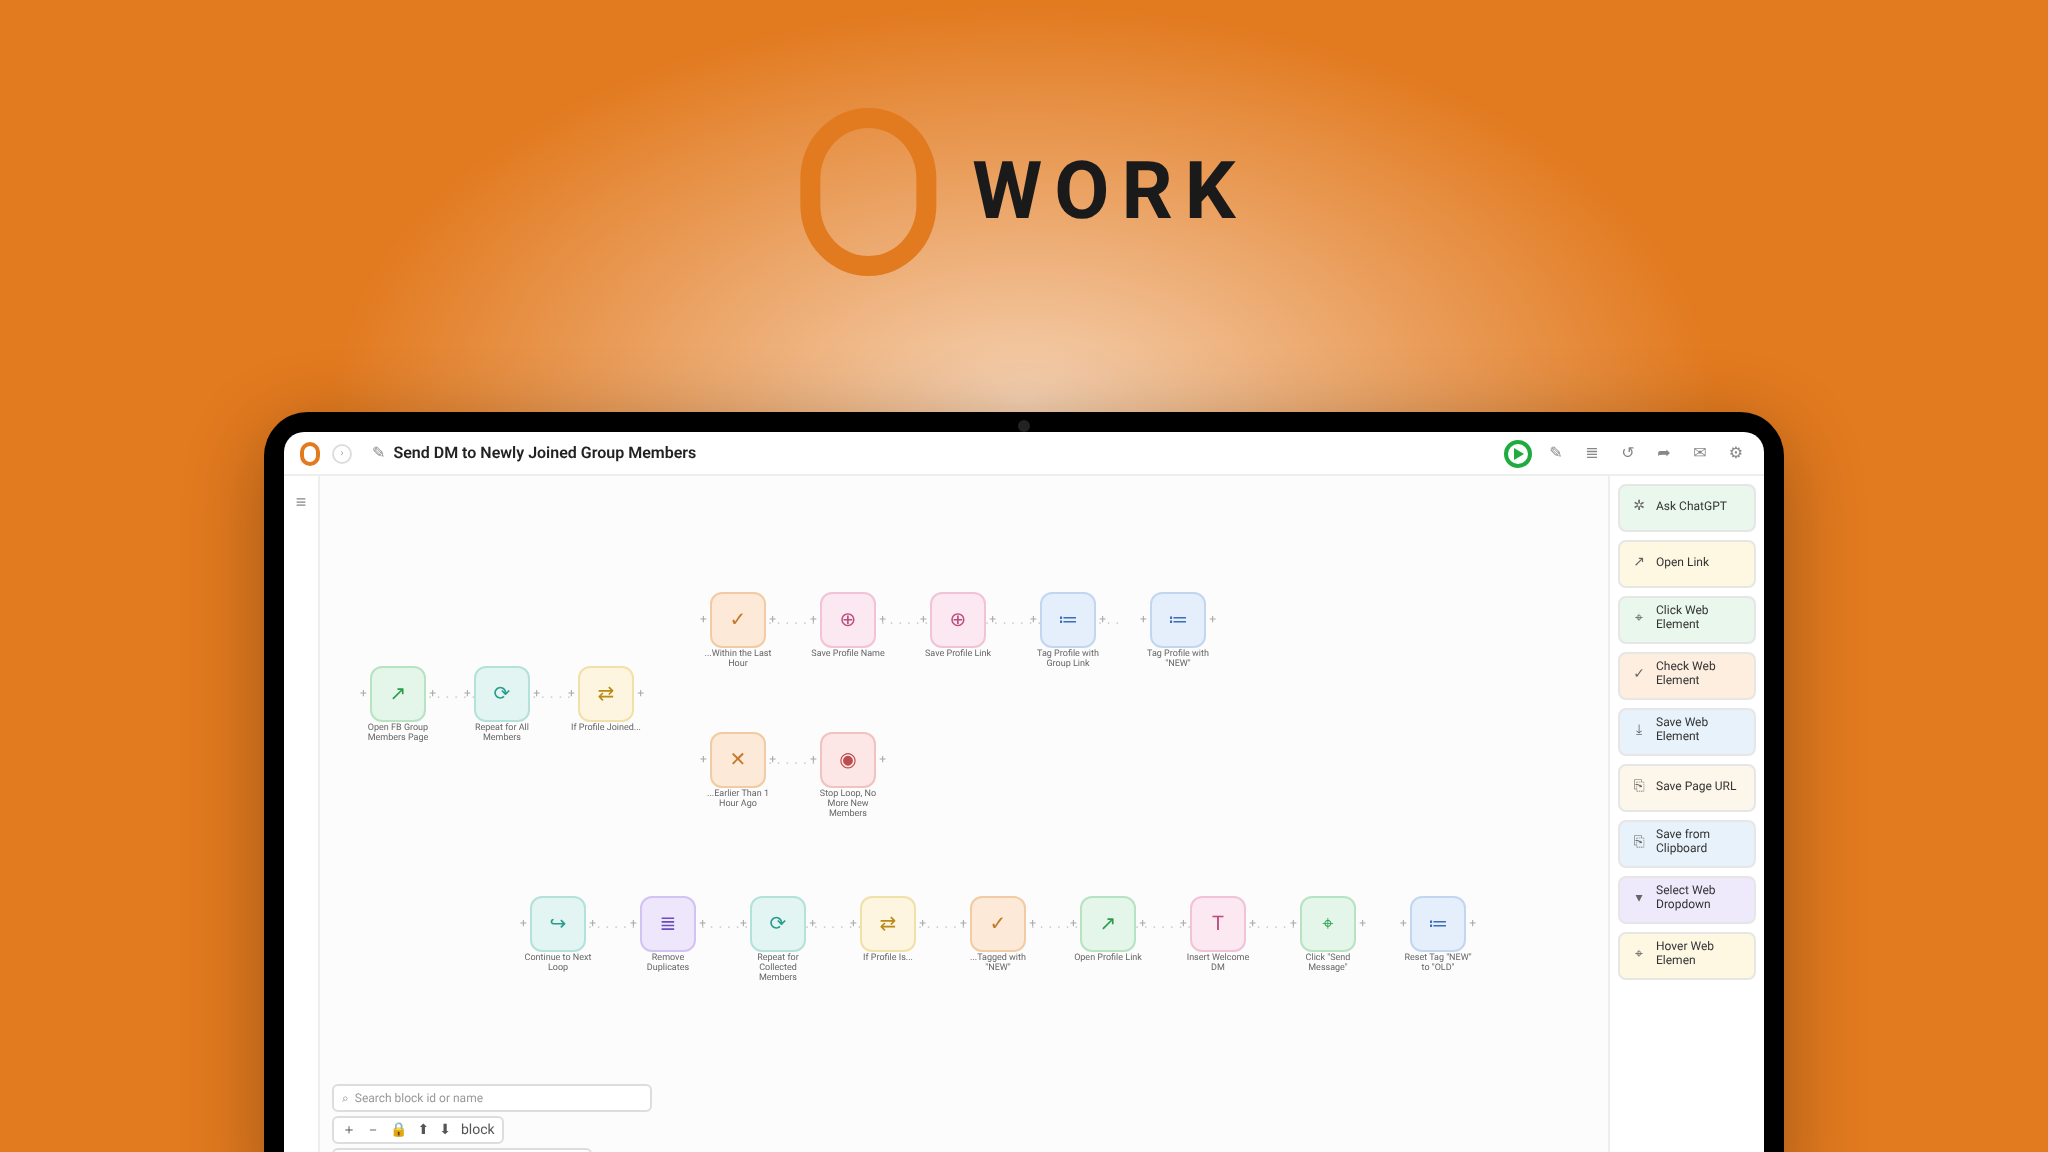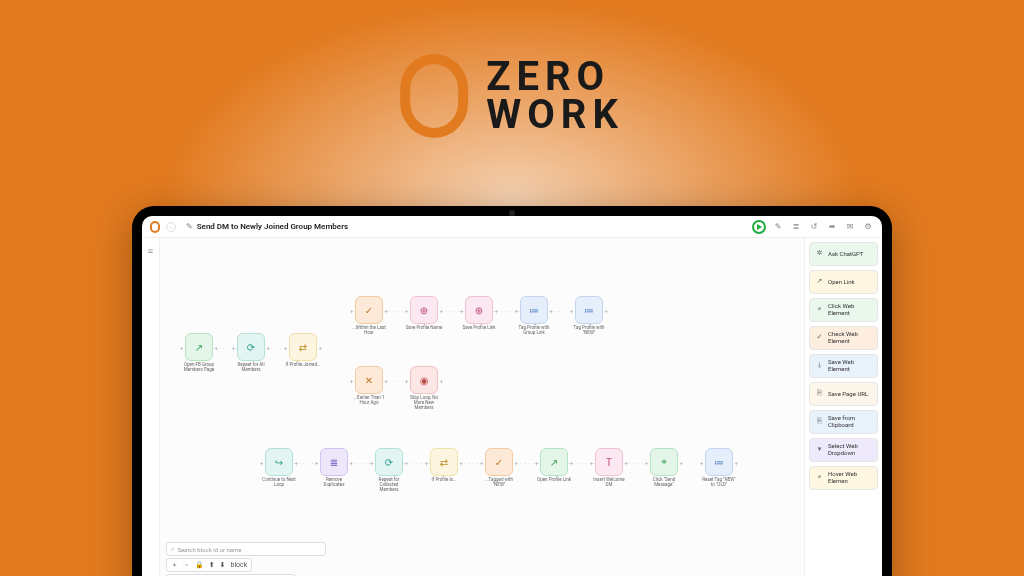--- a/index.html
+++ b/index.html
@@ -63,21 +63,20 @@
 .minimap { position:absolute; left:6px; bottom:0; width:130px; height:22px; background:#fff; border:1px solid #ddd; border-radius:3px 3px 0 0; padding:3px; display:flex; flex-wrap:wrap; gap:2px; align-content:flex-start; }
 </style>
 </head>
 <body>
 
 <div class="glow"></div>
 
 <div class="logo-block">
   <div class="logo-o"></div>
   <div class="logo-text">
-    <span>ZERO</span>
     <span>WORK</span>
   </div>
 </div>
 
 <div class="device">
   <div class="camera"></div>
   <div class="screen">
 
     <div class="topbar">
       <div class="logo-mini"></div>

